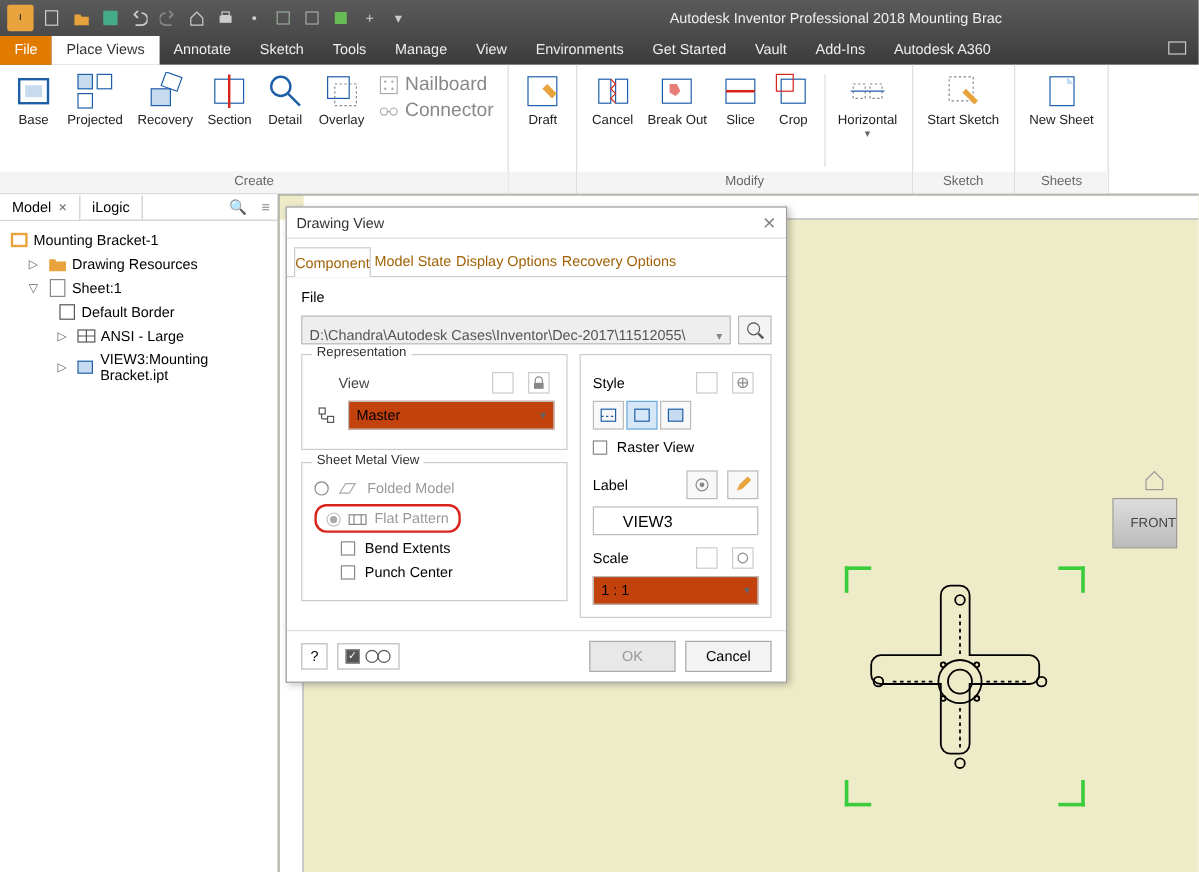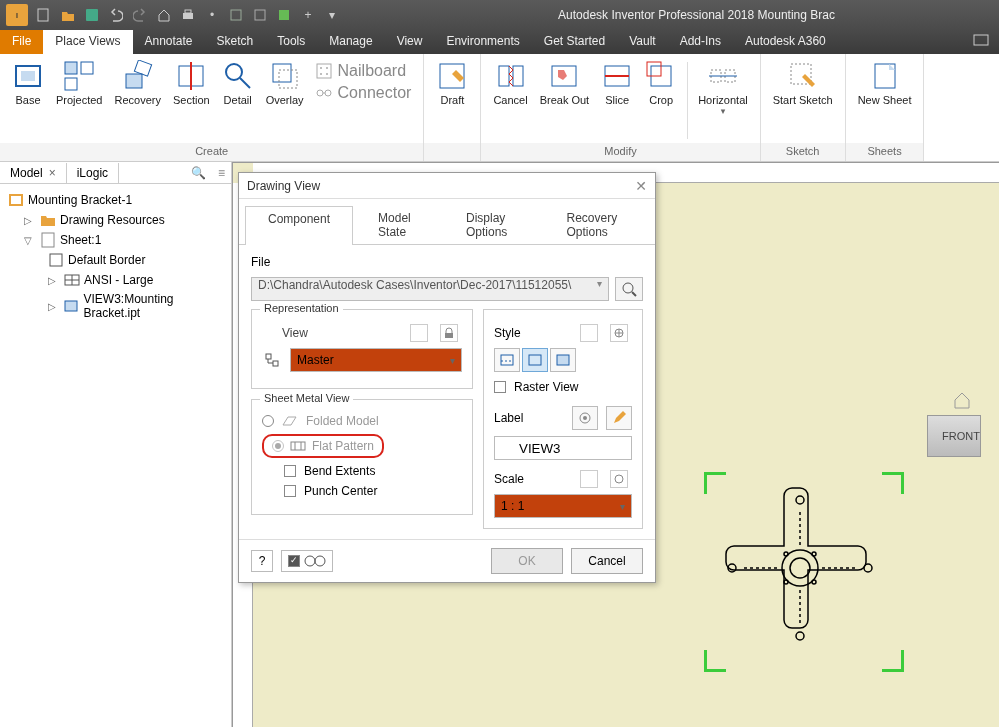--- a/index.html
+++ b/index.html
@@ -55,40 +55,40 @@
 .sel-corner.tr { top:0; right:0; border-left:none; border-bottom:none; }
 .sel-corner.bl { bottom:0; left:0; border-right:none; border-top:none; }
 .sel-corner.br { bottom:0; right:0; border-left:none; border-top:none; }
 .part-svg { position:absolute; top:10px; left:10px; }
 
 
 .dialog { position:absolute; left:238px; top:172px; width:418px; background:#fff; border:1px solid #999; box-shadow: 2px 2px 6px rgba(0,0,0,0.25); font-size:12px; }
 .dlg-title { height:26px; display:flex; align-items:center; padding:0 8px; border-bottom:1px solid #ddd; color:#333; }
 .dlg-close { margin-left:auto; color:#888; cursor:pointer; font-size:14px; }
 .dlg-tabs { display:flex; border-bottom:1px solid #ccc; padding:6px 6px 0 6px; gap:2px; }
-.dlg-tab { padding:5px 22px; border:1px solid transparent; border-bottom:none; cursor:pointer; color:#404040; }
+.dlg-tab { padding:5px 0; border:1px solid transparent; border-bottom:none; cursor:pointer; color:#a16207; }
 .dlg-tab.active { border-color:#ccc; background:#fff; position:relative; top:1px; }
 .dlg-body { padding:10px 12px; display:flex; flex-direction:column; gap:8px; }
 .dlg-row { display:flex; align-items:center; gap:6px; }
-.filepath { flex:1; height:24px; border:1px solid #bbb; background:#eee; padding:0 6px; display:flex; align-items:flex-start; color:#555; overflow:hidden; white-space:nowrap; }
+.filepath { flex:1; height:24px; border:1px solid #bbb; background:#eee; padding:0 6px; display:flex; align-items:flex-end; color:#555; overflow:hidden; white-space:nowrap; }
 .iconbtn { width:28px; height:24px; border:1px solid #bbb; background:#f4f4f4; display:flex; align-items:center; justify-content:center; cursor:pointer; }
 .twocol { display:flex; gap:10px; }
 .fieldset { border:1px solid #ccc; padding:8px 10px 10px 10px; position:relative; }
 .fieldset .legend { position:absolute; top:-8px; left:8px; background:#fff; padding:0 4px; color:#333; font-size:11px; }
 .leftcol { flex:1; }
 .rightcol { width:160px; }
 .formrow { display:flex; align-items:center; gap:8px; margin:6px 0; }
 .formrow label { width:44px; color:#444; }
 .select { flex:1; height:24px; border:1px solid #bbb; background:#c2410c; padding:0 18px 0 6px; display:flex; align-items:center; position:relative; cursor:pointer; }
 .select::after { content:"▾"; position:absolute; right:6px; color:#666; font-size:10px; }
 .smallimg { width:18px; height:18px; border:1px solid #ccc; display:flex; align-items:center; justify-content:center; margin-right:4px; }
 .radio { width:12px; height:12px; border:1px solid #888; border-radius:50%; display:inline-flex; align-items:center; justify-content:center; }
 .radio.sel::after { content:""; width:6px; height:6px; background:#555; border-radius:50%; }
 .chk { width:12px; height:12px; border:1px solid #888; display:inline-block; }
-.redbox { border:2px solid #D9241B; border-radius:10px; padding:3px 8px; display:flex; align-items:center; gap:6px; }
+.redbox { border:2px solid #D9241B; border-radius:10px; padding:3px 8px; display:flex; align-items:flex-end; gap:6px; }
 .stylebtns { display:flex; gap:2px; }
 .sbtn { width:26px; height:24px; border:1px solid #bbb; background:#f8f8f8; display:flex; align-items:center; justify-content:center; cursor:pointer; font-size:11px; }
 .sbtn.active { background:#D6E8F7; border-color:#6FA8D8; }
 .txtinput { width:100%; height:24px; border:1px solid #bbb; padding:0 24px; }
 .dlg-footer { display:flex; align-items:center; padding:8px 12px; border-top:1px solid #ddd; gap:8px; }
 .dlg-footer .spacer { flex:1; }
 .btn { height:26px; min-width:72px; border:1px solid #aaa; background:#f3f3f3; padding:0 14px; cursor:pointer; font-size:12px; }
 .btn.primary { background:#e8e8e8; color:#999; }
 .helpico { width:22px; height:22px; border:1px solid #bbb; display:flex; align-items:center; justify-content:center; cursor:pointer; }
 .togglechk { display:flex; align-items:center; gap:4px; border:1px solid #bbb; height:22px; padding:0 6px; }

